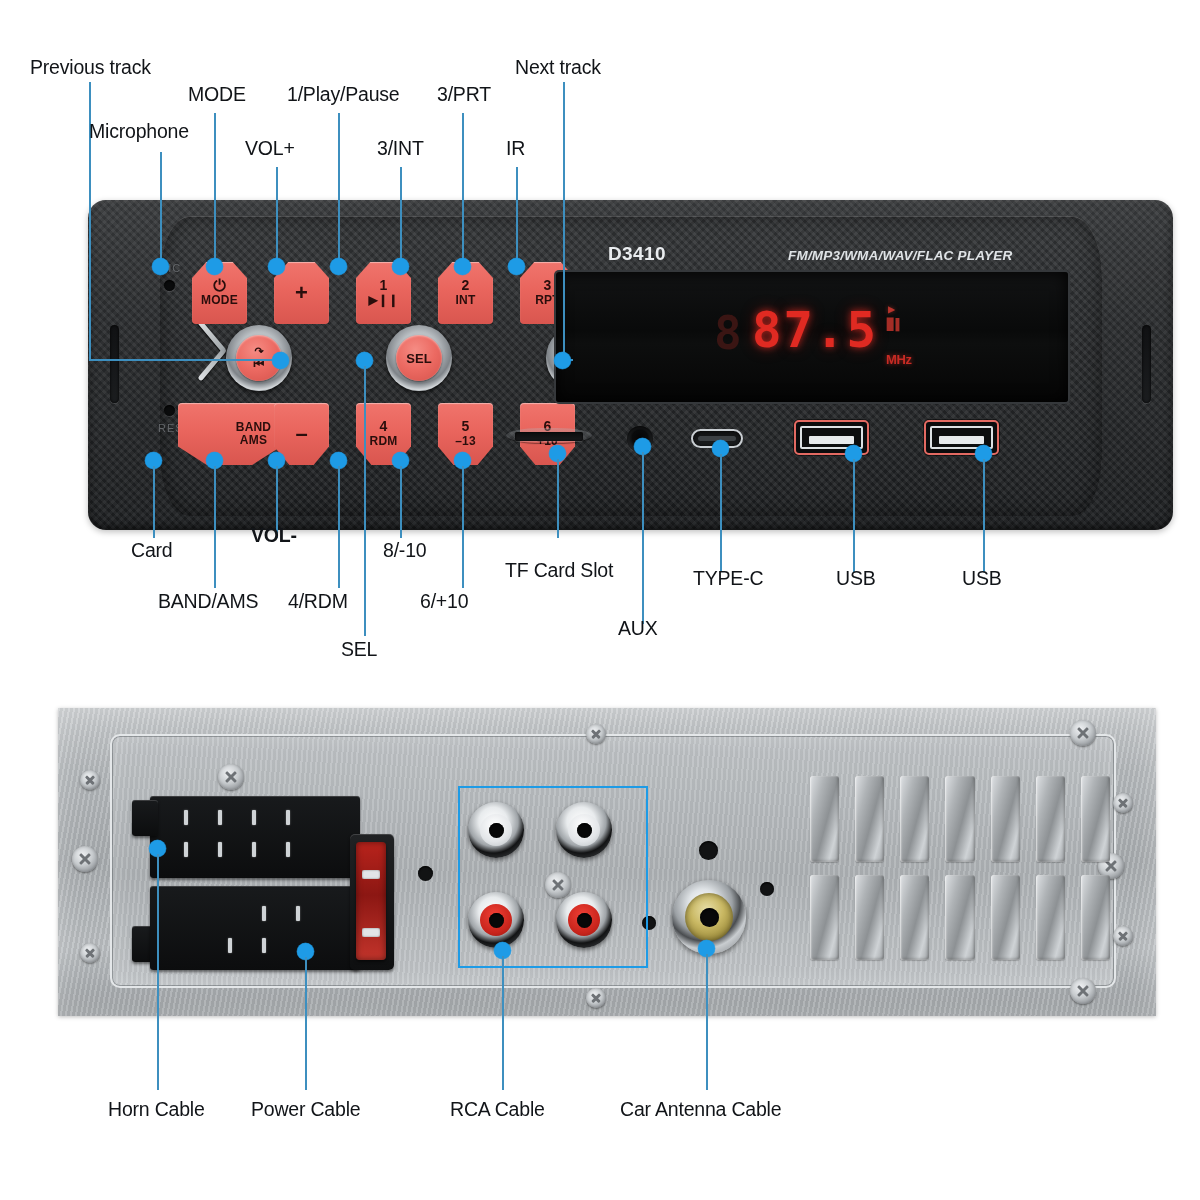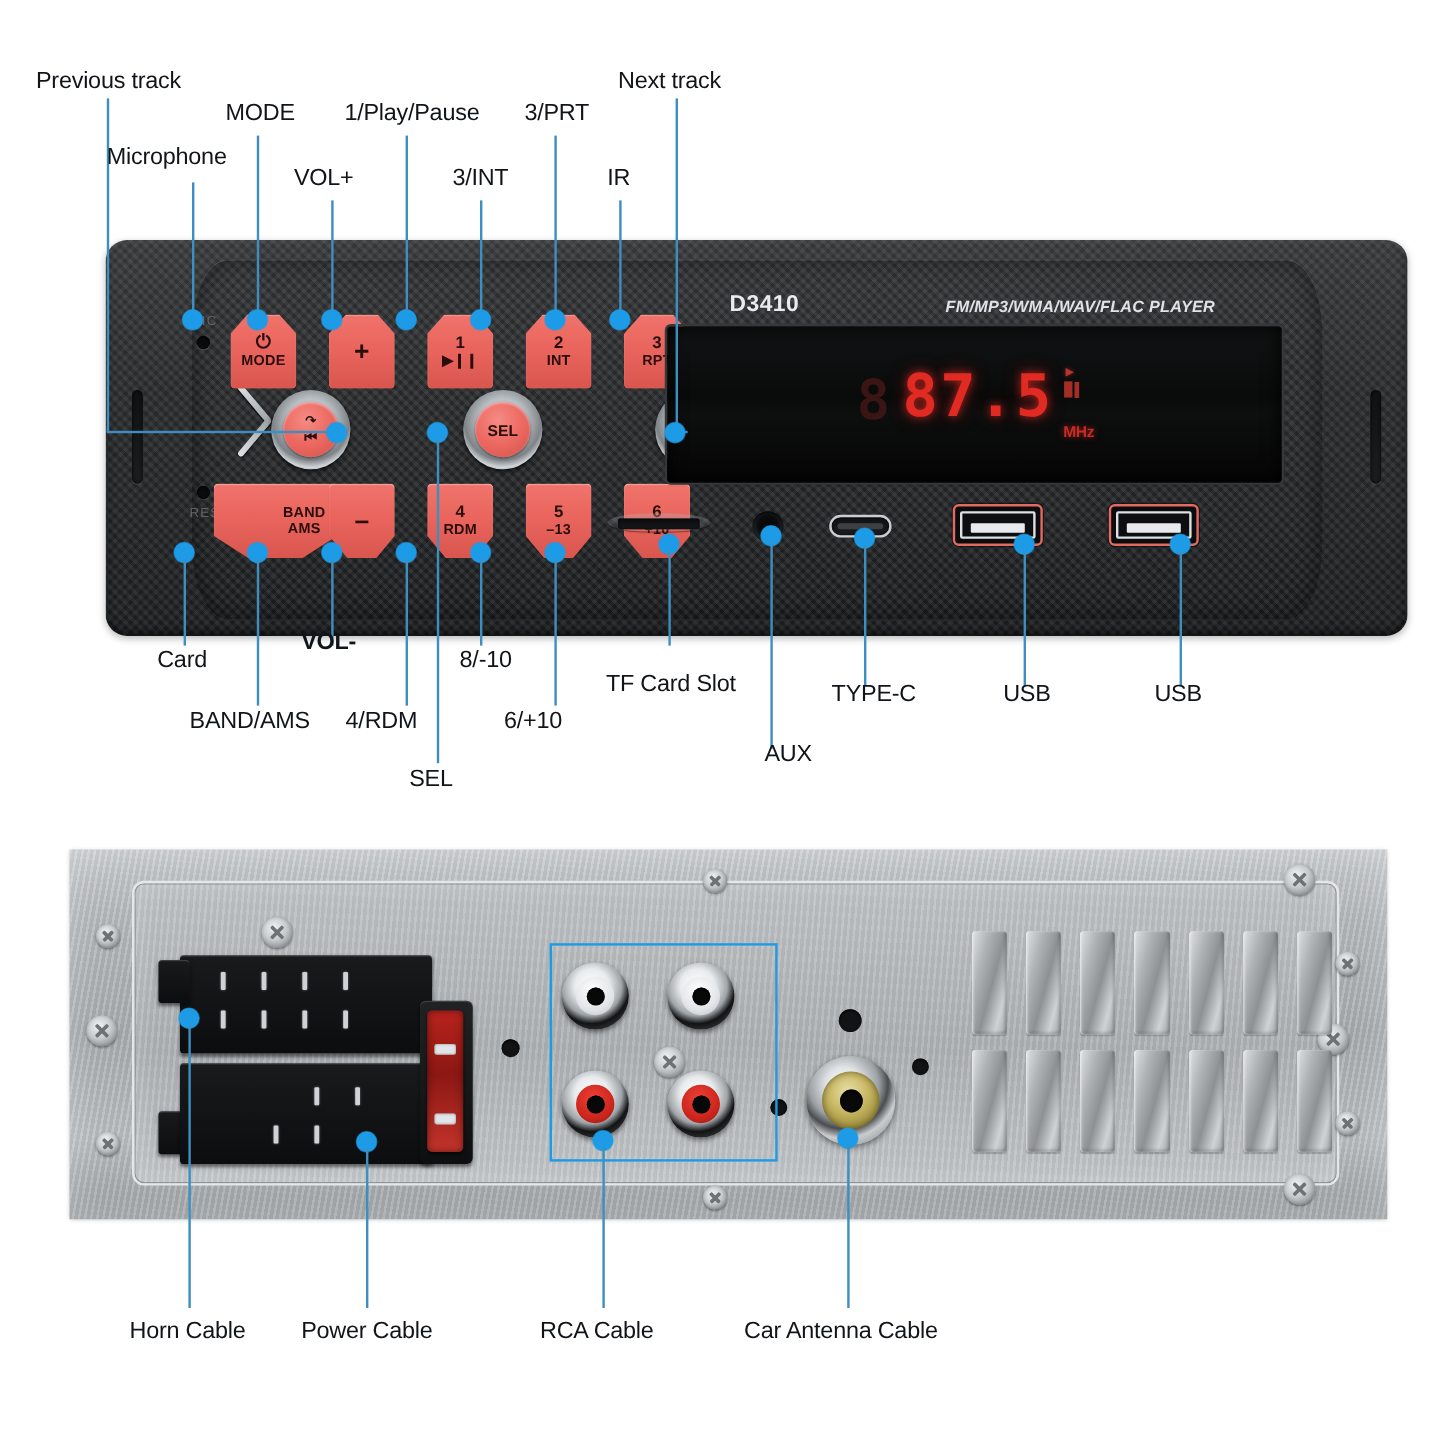--- a/index.html
+++ b/index.html
@@ -495,21 +495,21 @@
   <div class="anno" style="left:515px;top:58px;">Next track</div>
 
   <div class="anno" style="left:131px;top:541px;">Card</div>
   <div class="anno" style="left:158px;top:592px;">BAND/AMS</div>
   <div class="anno" style="left:251px;top:526px;font-weight:bold;">VOL-</div>
   <div class="anno" style="left:288px;top:592px;">4/RDM</div>
   <div class="anno" style="left:341px;top:640px;">SEL</div>
   <div class="anno" style="left:383px;top:541px;">8/-10</div>
   <div class="anno" style="left:420px;top:592px;">6/+10</div>
   <div class="anno" style="left:505px;top:516px;margin-top:45px;">TF Card Slot</div>
-  <div class="anno" style="left:637px;top:619px;">AUX</div>
+  <div class="anno" style="left:618px;top:619px;">AUX</div>
   <div class="anno" style="left:693px;top:569px;">TYPE-C</div>
   <div class="anno" style="left:836px;top:569px;">USB</div>
   <div class="anno" style="left:962px;top:569px;">USB</div>
 
   <div id="rear">
     <div id="rearInner"></div>
 
     <div class="screw" style="left:14px;top:138px;"></div>
     <div class="screw sm" style="left:22px;top:62px;"></div>
     <div class="screw sm" style="left:22px;top:235px;"></div>

